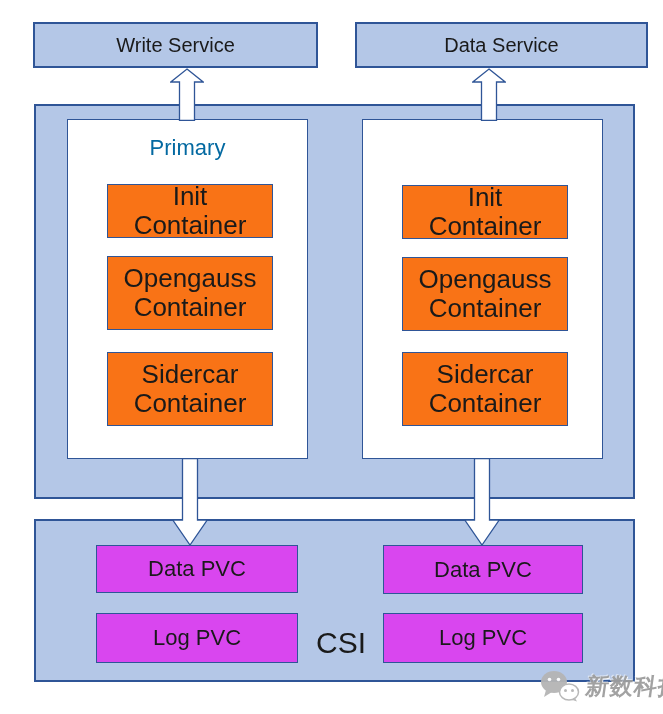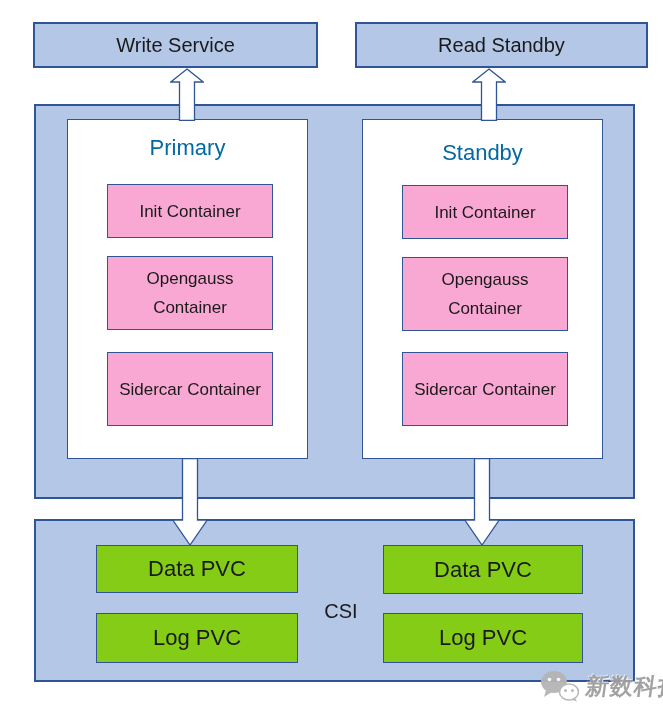--- a/index.html
+++ b/index.html
@@ -36,49 +36,50 @@
     z-index: 2;
   }
   .pod-title {
     text-align: center;
     font-size: 22px;
     color: #0369a1;
   }
 
   
   .innerbox {
-    background: #f9a8d4;
+    background: #f97316;
     border: 1.5px solid #2f5597;
     display: flex;
     align-items: center;
     justify-content: center;
     text-align: center;
-    font-size: 17px;
+    font-size: 26px;
     line-height: 29px;
     z-index: 3;
     padding: 5px;
   }
 
   
   .pvcbox {
-    background: #84cc16;
+    background: #d946ef;
     border: 1.5px solid #2f5597;
     display: flex;
     align-items: center;
     justify-content: center;
     font-size: 22px;
     z-index: 3;
   }
 
   .csi-label {
     display: flex;
     align-items: center;
     justify-content: center;
-    font-size: 20px;
+    font-size: 30px;
     z-index: 3;
+    margin-top: 32px;
   }
 
   .arrow-svg { z-index: 4; display: block; }
 
   .watermark {
     z-index: 6;
     display: flex;
     align-items: center;
     gap: 6px;
     opacity: 0.95;
@@ -95,34 +96,33 @@
 </style>
 </head>
 <body>
 
 <div class="canvas">
 
   <div class="abs bluebox" style="left:33px; top:22px; width:285px; height:46px;">
     <span>Write Service</span>
   </div>
   <div class="abs bluebox" style="left:355px; top:22px; width:293px; height:46px;">
-    <span>Read Standby</span>
+    <span>Data Service</span>
   </div>
 
   <div class="abs bluebox" style="left:34px; top:104px; width:601px; height:395px;"></div>
 
   <div class="abs pod" style="left:67px; top:119px; width:241px; height:340px;">
     <div class="pod-title" style="margin-top:15px;">Primary</div>
     <div class="abs innerbox" style="left:39px; top:64px; width:166px; height:54px;">Init Container</div>
     <div class="abs innerbox" style="left:39px; top:136px; width:166px; height:74px;">Opengauss Container</div>
     <div class="abs innerbox" style="left:39px; top:232px; width:166px; height:74px;">Sidercar Container</div>
   </div>
 
   <div class="abs pod" style="left:362px; top:119px; width:241px; height:340px;">
-    <div class="pod-title" style="margin-top:20px;">Standby</div>
     <div class="abs innerbox" style="left:39px; top:65px; width:166px; height:54px;">Init Container</div>
     <div class="abs innerbox" style="left:39px; top:137px; width:166px; height:74px;">Opengauss Container</div>
     <div class="abs innerbox" style="left:39px; top:232px; width:166px; height:74px;">Sidercar Container</div>
   </div>
 
   <div class="abs bluebox" style="left:34px; top:519px; width:601px; height:163px;"></div>
 
   <div class="abs pvcbox" style="left:96px; top:545px; width:202px; height:48px;">Data PVC</div>
   <div class="abs pvcbox" style="left:96px; top:613px; width:202px; height:50px;">Log PVC</div>
 

